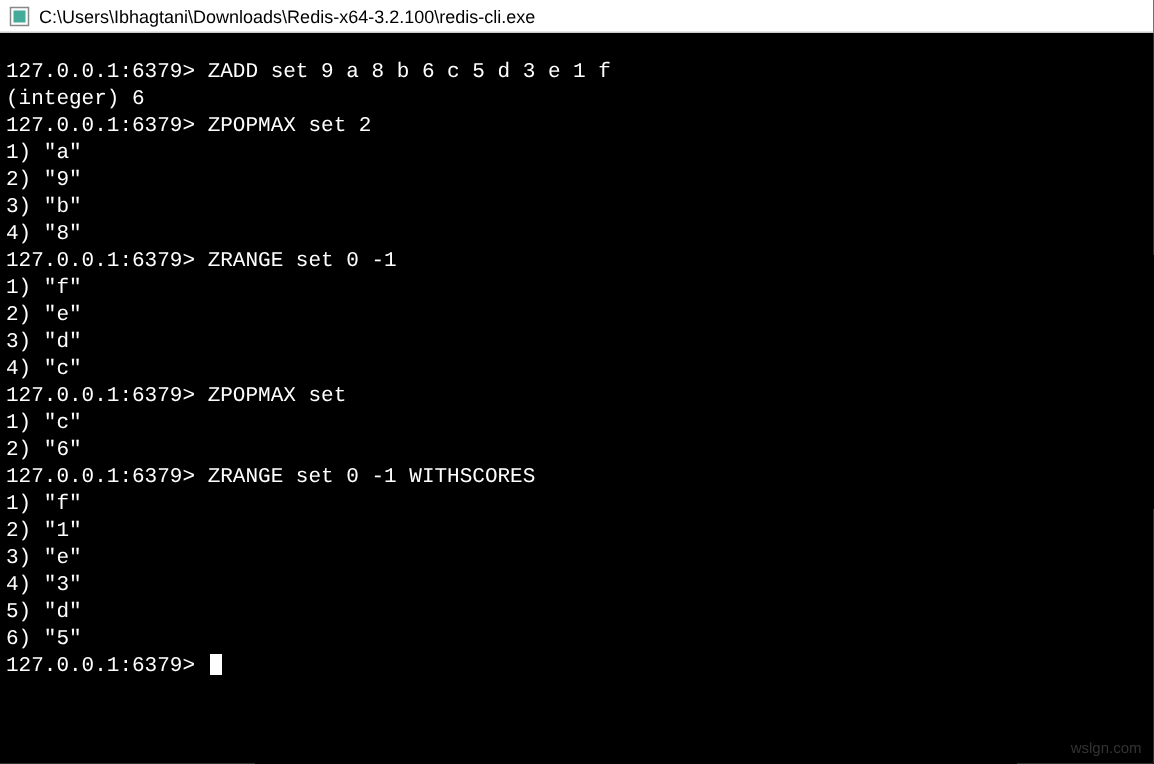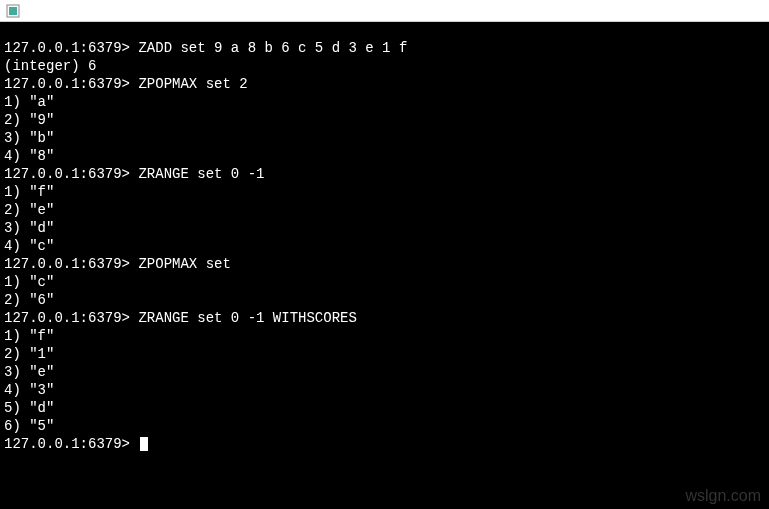--- a/index.html
+++ b/index.html
@@ -59,32 +59,33 @@
       height: 14px;
       background: #fff;
       margin-left: 2px;
       vertical-align: middle;
     }
     .watermark {
       position: absolute;
       bottom: 4px;
       right: 8px;
       color: #333;
-      font-size: 16px;
+      font-size: 10px;
       font-family: sans-serif;
       text-align: right;
     }
   </style>
 </head>
 <body>
 
 <div class="window">
   <div class="titlebar">
     <span class="titlebar-icon">
       <svg width="14" height="14" viewBox="0 0 14 14">
         <rect x="1" y="1" width="12" height="12" fill="#fff" stroke="#888" stroke-width="1"></rect>
         <rect x="3" y="3" width="8" height="8" fill="#4a9"></rect>
       </svg>
     </span>
+    <span>C:\Users\Ibhagtani\Downloads\Redis-x64-3.2.100\redis-cli.exe</span>
   </div>
   <div class="terminal" id="terminal"><div class="line"><span>127.0.0.1:6379&gt;</span><span> ZADD set 9 a 8 b 6 c 5 d 3 e 1 f</span></div><div class="line">(integer) 6</div><div class="line"><span>127.0.0.1:6379&gt;</span><span> ZPOPMAX set 2</span></div><div class="line">1) "a"</div><div class="line">2) "9"</div><div class="line">3) "b"</div><div class="line">4) "8"</div><div class="line"><span>127.0.0.1:6379&gt;</span><span> ZRANGE set 0 -1</span></div><div class="line">1) "f"</div><div class="line">2) "e"</div><div class="line">3) "d"</div><div class="line">4) "c"</div><div class="line"><span>127.0.0.1:6379&gt;</span><span> ZPOPMAX set</span></div><div class="line">1) "c"</div><div class="line">2) "6"</div><div class="line"><span>127.0.0.1:6379&gt;</span><span> ZRANGE set 0 -1 WITHSCORES</span></div><div class="line">1) "f"</div><div class="line">2) "1"</div><div class="line">3) "e"</div><div class="line">4) "3"</div><div class="line">5) "d"</div><div class="line">6) "5"</div><div class="line"><span>127.0.0.1:6379&gt; </span><span class="cursor"></span></div></div>
 </div>
 <div class="watermark">wslgn.com</div>
 
 </body></html>

